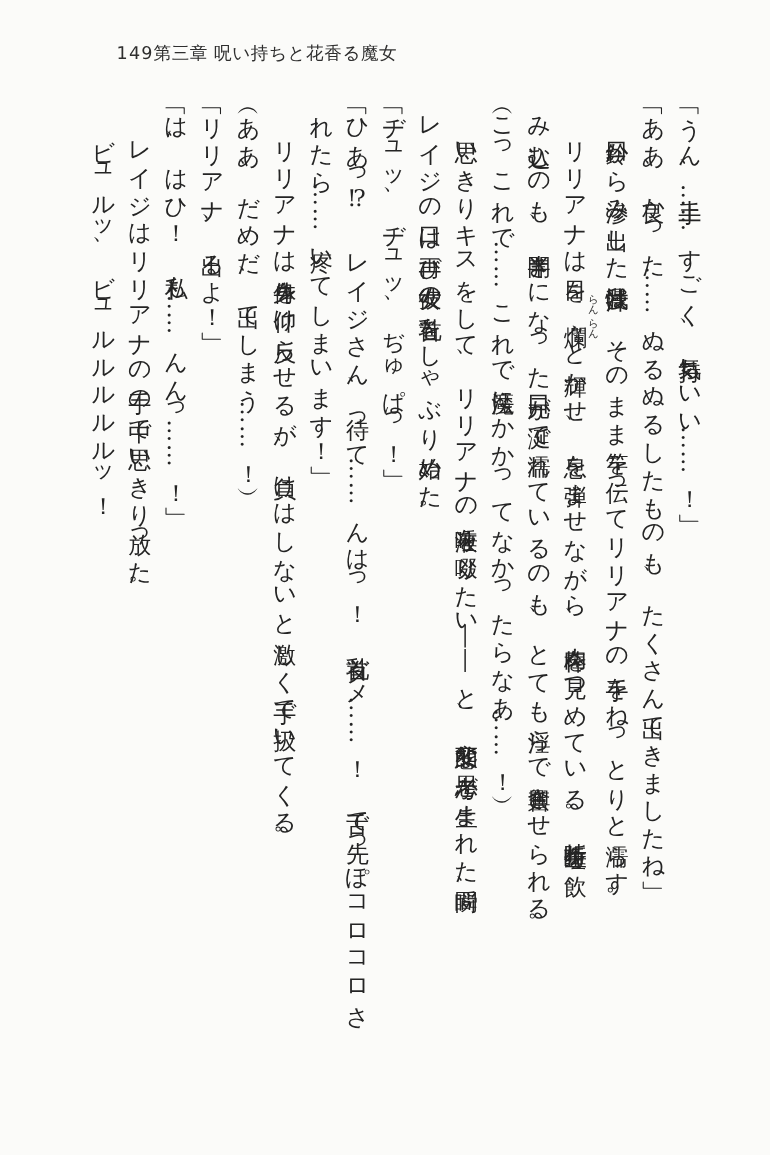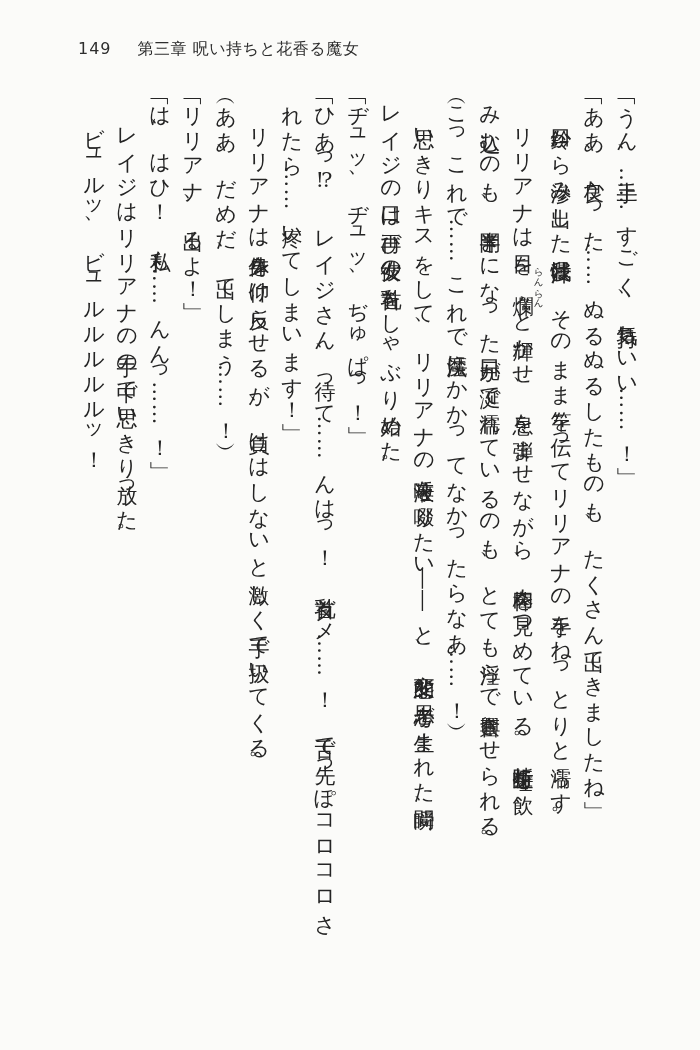--- a/index.html
+++ b/index.html
@@ -18,23 +18,23 @@
     position: absolute;
     left: 78px;
     top: 39px;
     font-family: "DejaVu Sans", "Liberation Sans", sans-serif;
     font-size: 16px;
     color: #2e2e2e;
     white-space: nowrap;
   }
   .page-number {
     letter-spacing: 1px;
+    margin-left: 28px;
   }
   .chapter-title {
-    margin-left: 26px;
     letter-spacing: 0.5px;
   }
   .text-block {
     position: absolute;
     top: 91px;
     right: 57px;
     height: 924px;
     writing-mode: vertical-rl;
     text-orientation: mixed;
     color: #242424;

